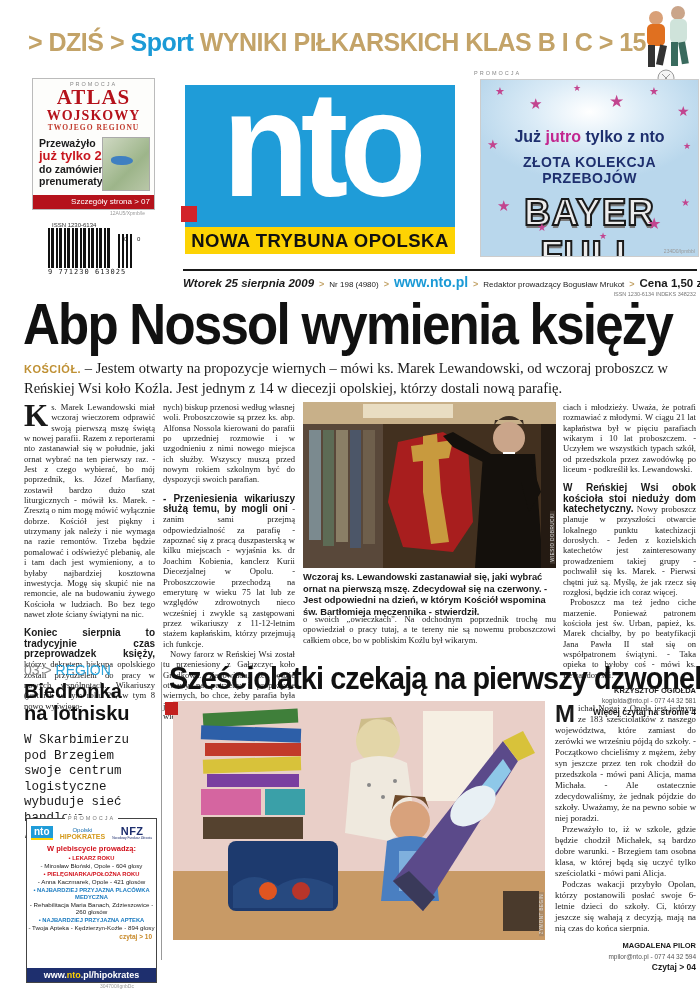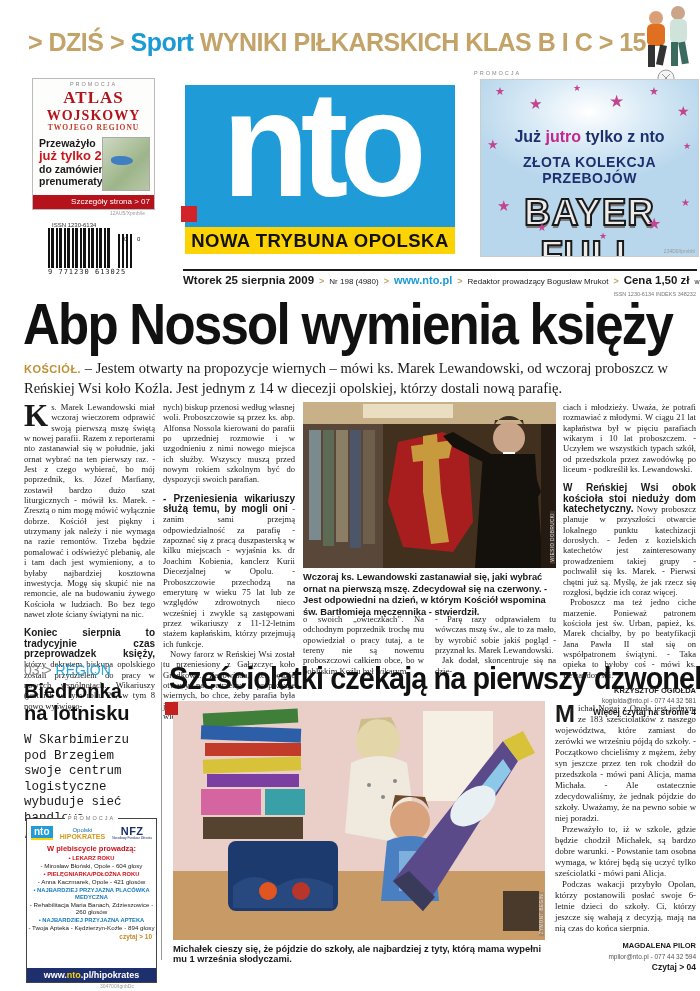--- a/index.html
+++ b/index.html
@@ -6,21 +6,21 @@
   .page{position:relative;width:700px;height:991px;background:#fff;overflow:hidden;
         font-family:"Liberation Sans",sans-serif;color:#1a1a1a;}
   .abs{position:absolute;}
   .gold{color:#c3a368;}
   .blue{color:#1b9ad6;}
   
   .topbar{left:28px;top:28px;font-size:25px;font-weight:bold;letter-spacing:-0.5px;white-space:nowrap;}
   
   .atlas{left:32px;top:78px;width:121px;height:130px;border:1px solid #bbb;background:#fdfdfb;text-align:center;}
   .atlas .promo{font-size:5.5px;letter-spacing:2px;color:#888;margin-top:2px;}
-  .atlas .t1{font-family:"Liberation Serif",serif;font-weight:bold;color:#b5121b;font-size:17px;line-height:21px;letter-spacing:1px;}
+  .atlas .t1{font-family:"Liberation Serif",serif;font-weight:bold;color:#b5121b;font-size:21px;line-height:21px;letter-spacing:1px;}
   .atlas .t2{font-family:"Liberation Serif",serif;font-weight:bold;color:#b5121b;font-size:14px;line-height:15px;letter-spacing:1px;}
   .atlas .t3{font-family:"Liberation Serif",serif;font-weight:bold;color:#c0392b;font-size:7.5px;letter-spacing:1px;}
   .atlas .l1,.atlas .l3,.atlas .l4{font-weight:bold;font-size:10.5px;line-height:12px;text-align:left;padding-left:6px;}
   .atlas .l2{font-weight:bold;font-size:13px;line-height:14px;color:#c8171f;text-align:left;padding-left:6px;}
   .atlas .bar{position:absolute;left:0;right:0;bottom:0;height:14px;background:#b5121b;color:#fff;
               font-size:8px;font-weight:normal;line-height:14px;text-align:right;padding-right:4px;box-sizing:border-box;}
   .atlas .map{position:absolute;right:4px;top:58px;width:46px;height:52px;
               background:linear-gradient(135deg,#cfd8c2,#9db58a 60%,#b9c7a8);border:1px solid #aaa;}
   .atlas .map i{position:absolute;left:8px;top:18px;width:22px;height:9px;background:#3f7fc1;border-radius:40% 60% 50% 50%;}
   .tinycode{font-size:5px;color:#999;}
@@ -48,23 +48,23 @@
   .bayer .l2{margin-top:8px;font-size:14px;font-weight:bold;color:#1e2f6e;letter-spacing:0.5px;}
   .bayer .band{margin-top:6px;font-size:37px;font-weight:bold;letter-spacing:1px;color:#ececec;
                -webkit-text-stroke:2px #1a1a1a;text-shadow:0 3px 0 #7a7a7a;}
   .bayer .code{position:absolute;right:3px;bottom:2px;}
   .star{position:absolute;color:#c2458f;line-height:1;}
   
   .soccer{left:628px;top:4px;width:72px;height:86px;}
   
   .dateline-rule{left:183px;top:269px;width:514px;border-top:2px solid #1a1a1a;}
   .dateline{left:183px;top:274px;width:514px;white-space:nowrap;display:flex;align-items:baseline;gap:5px;}
-  .dateline .date{font-weight:bold;font-size:11.5px;}
+  .dateline .date{font-weight:bold;font-size:11.5px;font-style:italic;}
   .dateline .small{font-size:8px;color:#222;}
-  .dateline .site{font-weight:bold;font-size:11px;color:#1b9ad6;}
+  .dateline .site{font-weight:bold;font-size:14px;color:#1b9ad6;}
   .dateline .price{font-weight:bold;font-size:11.5px;}
   .dateline .vat{font-size:7px;}
   .dateline .sep{color:#c3a368;font-weight:bold;font-size:9px;}
   .issnline{right:4px;top:291px;font-size:5.5px;color:#777;}
   
   .headline1{left:23px;top:294px;width:676px;}
   .headline1 span{display:inline-block;font-size:58px;font-weight:bold;letter-spacing:-2px;line-height:60px;
                   transform:scaleX(0.88);transform-origin:left top;white-space:nowrap;color:#111;}
   .standfirst{left:24px;top:359px;width:658px;font-family:"Liberation Serif",serif;font-size:14.5px;line-height:18.5px;}
   .kicker{font-family:"Liberation Sans",sans-serif;color:#bf9033;font-weight:bold;font-size:11px;letter-spacing:0.5px;}
@@ -264,24 +264,20 @@
       <path d="M180 52 L232 52 L240 166 L172 166 Z" fill="#14100c"></path>
       <path d="M180 60 L150 45 L140 34 L150 30 L188 52 Z" fill="#14100c"></path>
       <path d="M228 60 L238 90 L226 110 L218 80 Z" fill="#14100c"></path>
       <rect x="238" y="22" width="15" height="144" fill="#241a12"></rect>
     </svg>
     <span class="vcredit">WIESIO DOBRUCKI</span>
   </div>
   <div class="abs caption1">Wczoraj ks. Lewandowski zastanawiał się, jaki wybrać ornat na pierwszą mszę. Zdecydował się na czerwony. - Jest odpowiedni na dzień, w którym Kościół wspomina św. Bartłomieja męczennika - stwierdził.</div>
   <div class="abs minicols bodycol">
     <div>o swoich „owieczkach”. Na odchodnym poprzednik trochę mu opowiedział o pracy tutaj, a te tereny nie są nowemu proboszczowi całkiem obce, bo w pobliskim Koźlu był wikarym.</div>
-    <div>
-      <p>- Parę razy odprawiałem tu wówczas mszę św., ale to za mało, by wyrobić sobie jakiś pogląd - przyznał ks. Marek Lewandowski.</p>
-      <p class="cont">Jak dodał, skoncentruje się na dzie-</p>
-    </div>
   </div>
 
   <div class="abs bodycol col4">
     <p>ciach i młodzieży. Uważa, że potrafi rozmawiać z młodymi. W ciągu 21 lat kapłaństwa był w pięciu parafiach wikarym i 10 lat proboszczem. - Uczyłem we wszystkich typach szkół, od przedszkola przez zawodówkę po liceum - podkreślił ks. Lewandowski.</p>
     <p><span class="boldlead">W Reńskiej Wsi obok kościoła stoi nieduży dom katechetyczny.</span><span> Nowy proboszcz planuje w przyszłości otwarcie lokalnego punktu katechizacji dorosłych. - Jeden z kozielskich katechetów jest zainteresowany prowadzeniem takiej grupy - pochwalił się ks. Marek. - Pierwsi chętni już są. Myślę, że jak rzecz się rozgłosi, będzie ich coraz więcej.</span></p>
     <p class="cont">Proboszcz ma też jedno ciche marzenie. Ponieważ patronem kościoła jest św. Urban, papież, ks. Marek chciałby, by po beatyfikacji Jana Pawła II stał się on współpatronem świątyni. - Taka opieka to byłoby coś - mówi ks. Lewandowski.</p>
     <div class="bylineblock">
       <div class="byline">KRZYSZTOF OGIOŁDA</div>
       <div class="contact">kogiolda@nto.pl - 077 44 32 581</div>
       <div class="more">Więcej czytaj na stronie 4</div>
@@ -365,25 +361,24 @@
         <path d="M345 60 L250 210 L220 180 L330 40 Z" fill="#5b4a8a"></path>
         <path d="M345 60 L330 40 L350 30 L362 52 Z" fill="#d8c23a"></path>
         <path d="M338 70 L330 58 L300 96 L310 110 Z" fill="#8ec8e8"></path>
         <ellipse cx="300" cy="105" rx="26" ry="16" transform="rotate(-38 300 105)" fill="#e8f0f4"></ellipse>
         <path d="M250 210 L220 180 L236 170 L262 196 Z" fill="#3a3a5a"></path>
       </g>
       <rect x="330" y="190" width="36" height="40" fill="#4a3a2c"></rect>
     </svg>
     <span class="vcredit">ZYMONT BEGIN</span>
   </div>
-  <div class="abs caption2">Michałek cieszy się, że pójdzie do szkoły, ale najbardziej z tyty, którą mama wypełni mu 1 września słodyczami.</div>
 
   <div class="abs bodycol col2nd">
     <p><span class="dropcap2">M</span><span>ichał Nogaj z Opola jest jednym ze 183 sześciolatków z naszego województwa, które zamiast do zerówki we wrześniu pójdą do szkoły. - Początkowo chcieliśmy z mężem, żeby syn jeszcze przez ten rok chodził do przedszkola - mówi pani Alicja, mama Michała. - Ale ostatecznie zdecydowaliśmy, że jednak pójdzie do szkoły. Uważamy, że na pewno sobie w niej poradzi.</span></p>
-    <p class="cont">Przeważyło to, iż w szkole, gdzie będzie chodził Michałek, są bardzo dobre warunki. - Powstanie tam osobna wymaga, w której będą się uczyć tylko sześciolatki - mówi pani Alicja.</p>
+    <p class="cont">Przeważyło to, iż w szkole, gdzie będzie chodził Michałek, są bardzo dobre warunki. - Brzegiem tam osobna klasa, w której będą się uczyć tylko sześciolatki - mówi pani Alicja.</p>
     <p class="cont">Podczas wakacji przybyło Opolan, którzy postanowili posłać swoje 6-letnie dzieci do szkoły. Ci, którzy jeszcze się wahają z decyzją, mają na nią czas do końca sierpnia.</p>
     <div class="bylineblock">
       <div class="byline">MAGDALENA PILOR</div>
       <div class="contact">mpilor@nto.pl - 077 44 32 594</div>
       <div class="more">Czytaj &gt; 04</div>
     </div>
   </div>
 
 </div>
 

